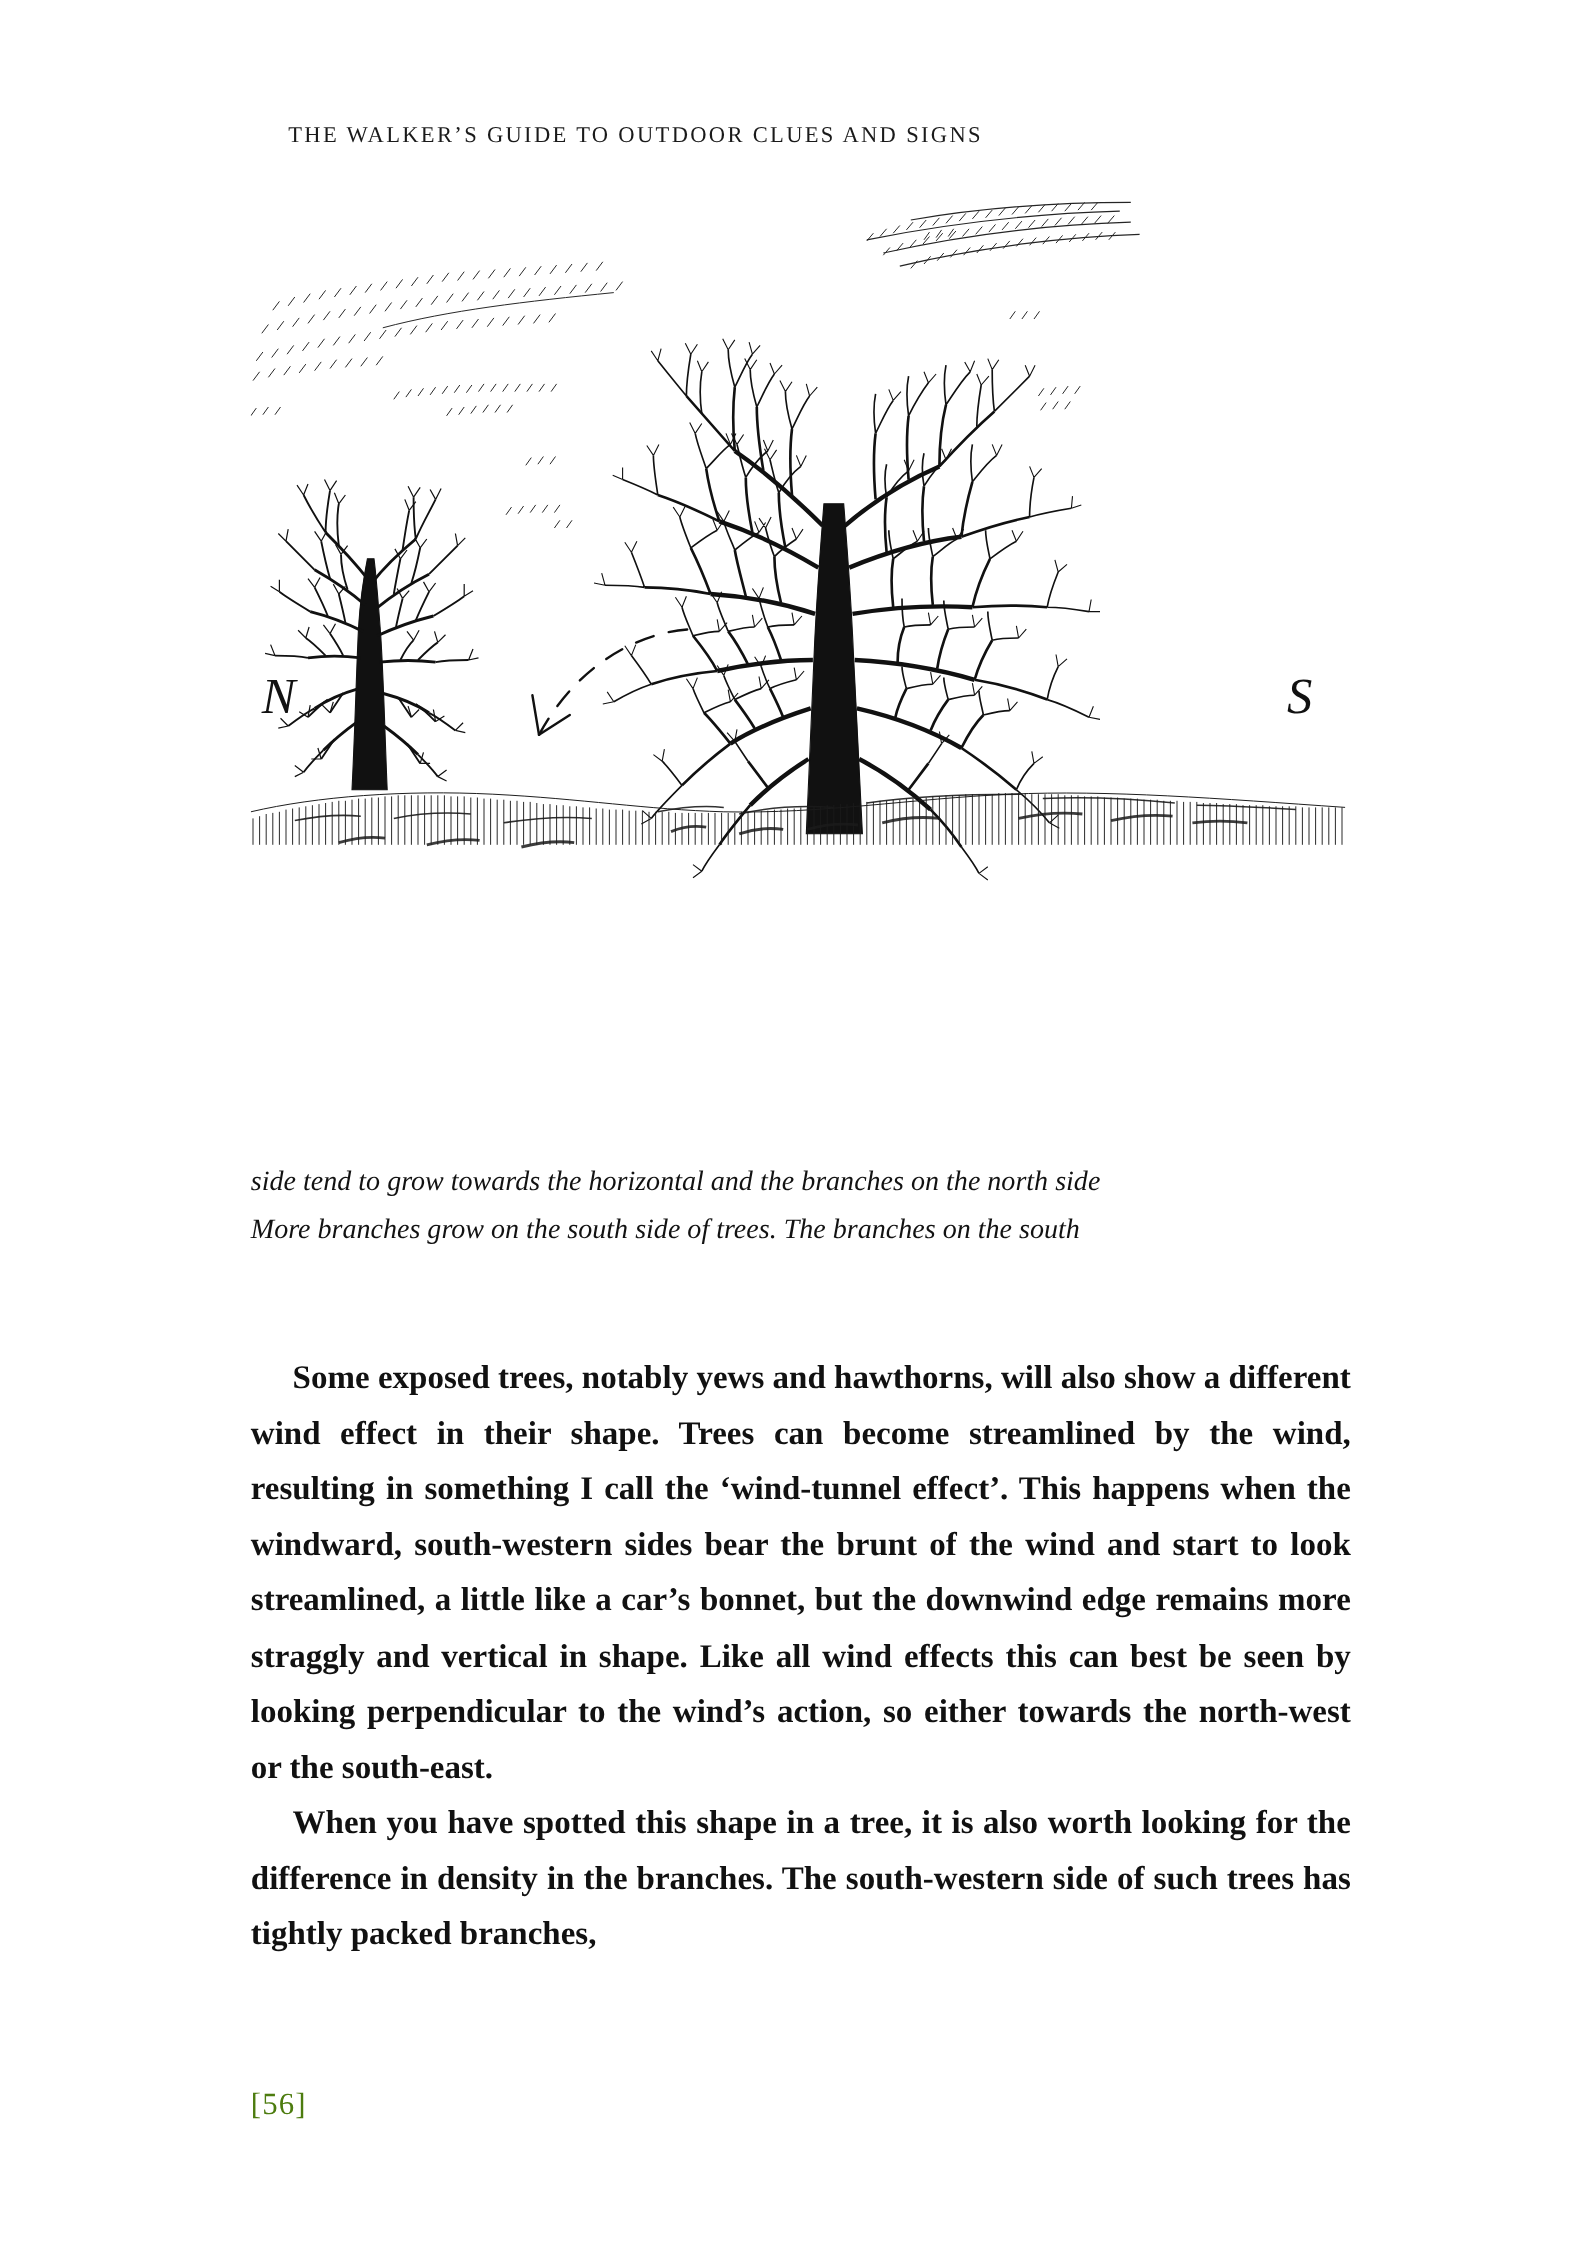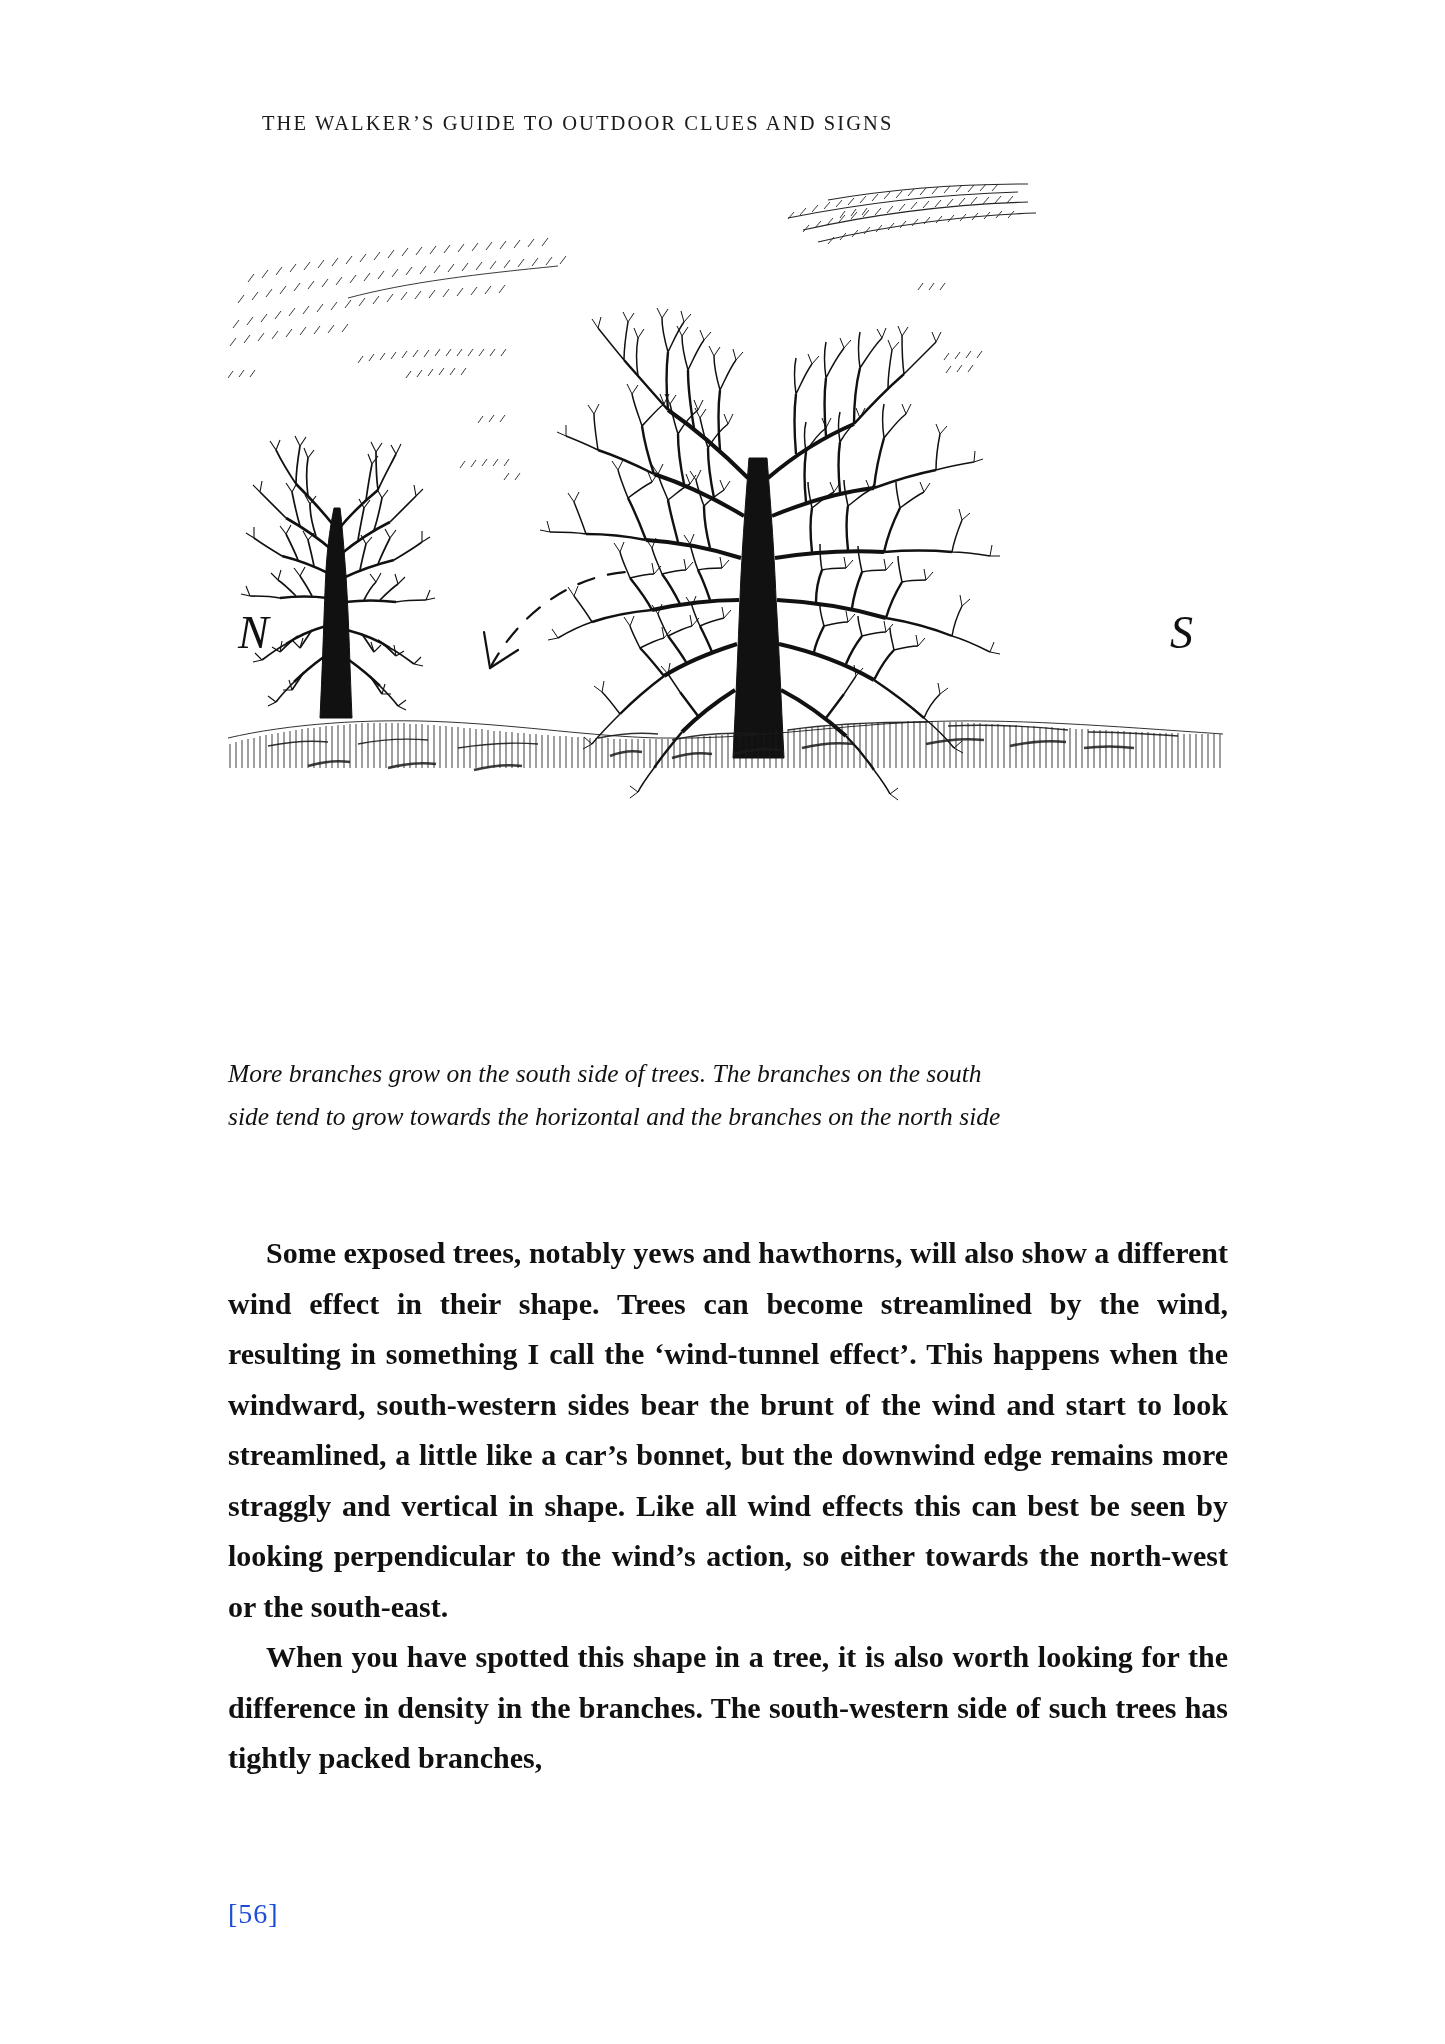--- a/index.html
+++ b/index.html
@@ -75,21 +75,21 @@
     text-align: justify;
     -webkit-hyphens: none;
     hyphens: none;
   }
   .folio {
     position: absolute;
     left: 228px;
     top: 1898px;
     font-size: 28px;
     letter-spacing: 1px;
-    color: #1d4ed8;
+    color: #4d7c0f;
   }
   .compass-letter {
     font-family: "Liberation Serif", serif;
     font-style: italic;
     font-size: 46px;
     fill: #111111;
   }
 </style>
 </head>
 <body>
@@ -345,22 +345,22 @@
           <path d="M382 578 C392 574 402 572 414 574 M444 580 C456 576 470 574 484 576 M506 576 C520 572 536 570 552 572
                    M574 570 C590 566 608 564 626 566 M698 566 C716 562 736 560 756 562 M782 568 C800 564 818 562 838 564
                    M856 570 C872 568 890 568 906 570"></path>
           <path d="M80 588 C94 584 108 582 122 584 M160 590 C176 586 192 584 208 586 M246 592 C262 588 278 586 294 588"></path>
         </g>
       </g>
     </svg>
   </div>
 
   <div class="caption">
+    <span>side tend to grow towards the horizontal and the branches on the north side</span>
     <span>More branches grow on the south side of trees. The branches on the south</span>
-    <span>side tend to grow towards the horizontal and the branches on the north side</span>
   </div>
 
   <div class="body-text">
     <p>Some exposed trees, notably yews and hawthorns, will also show a different wind effect in their shape. Trees can become streamlined by the wind, resulting in something I call the ‘wind-tunnel effect’. This happens when the windward, south-western sides bear the brunt of the wind and start to look streamlined, a little like a car’s bonnet, but the downwind edge remains more straggly and vertical in shape. Like all wind effects this can best be seen by looking perpendicular to the wind’s action, so either towards the north-west or the south-east.</p>
     <p>When you have spotted this shape in a tree, it is also worth looking for the difference in density in the branches. The south-western side of such trees has tightly packed branches,</p>
   </div>
 
   <div class="folio">[56]</div>
 
 </div>

